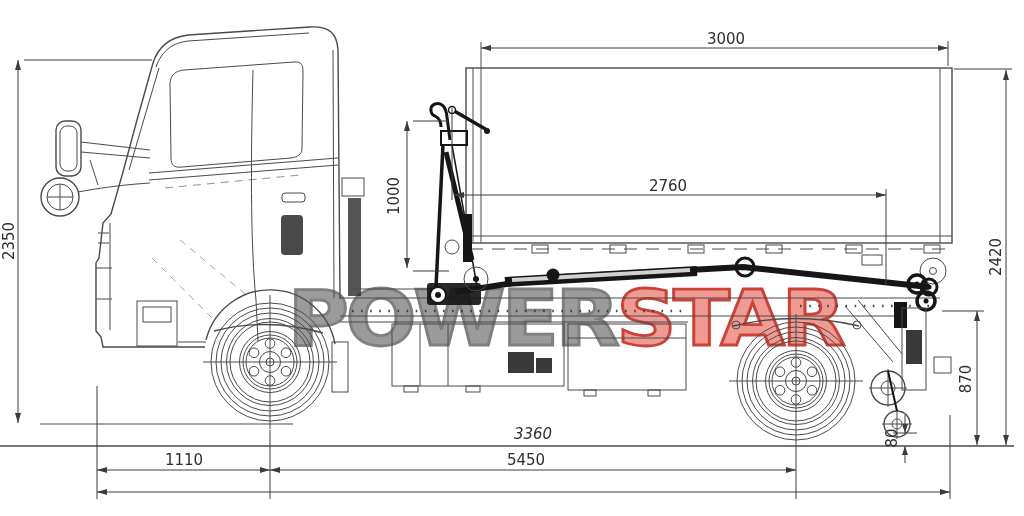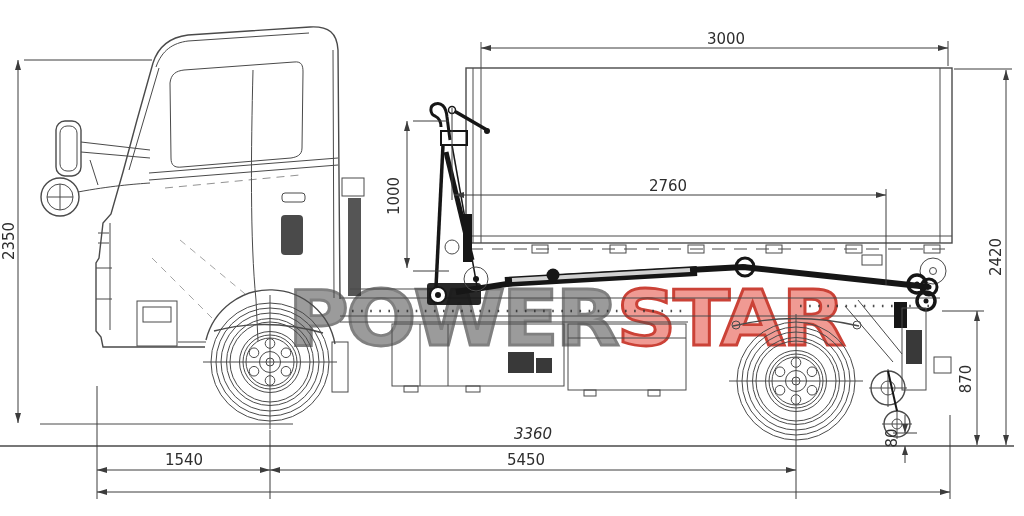--- a/index.html
+++ b/index.html
@@ -262,16 +262,16 @@
     </g>
   </svg>
 
   <div class="dimlabel" style="left:726px;top:39px;">3000</div>
   <div class="dimlabel vert" style="left:9px;top:241px;">2350</div>
   <div class="dimlabel vert" style="left:394px;top:196px;">1000</div>
   <div class="dimlabel" style="left:668px;top:186px;">2760</div>
   <div class="dimlabel vert" style="left:996px;top:257px;">2420</div>
   <div class="dimlabel vert" style="left:966px;top:379px;">870</div>
   <div class="dimlabel vert" style="left:892px;top:438px;">80</div>
-  <div class="dimlabel" style="left:184px;top:460px;">1540</div>
+  <div class="dimlabel" style="left:184px;top:460px;">1110</div>
   <div class="dimlabel" style="left:533px;top:434px;font-style:italic;">3360</div>
   <div class="dimlabel" style="left:526px;top:460px;">5450</div>
 </div>
 
 </body></html>

